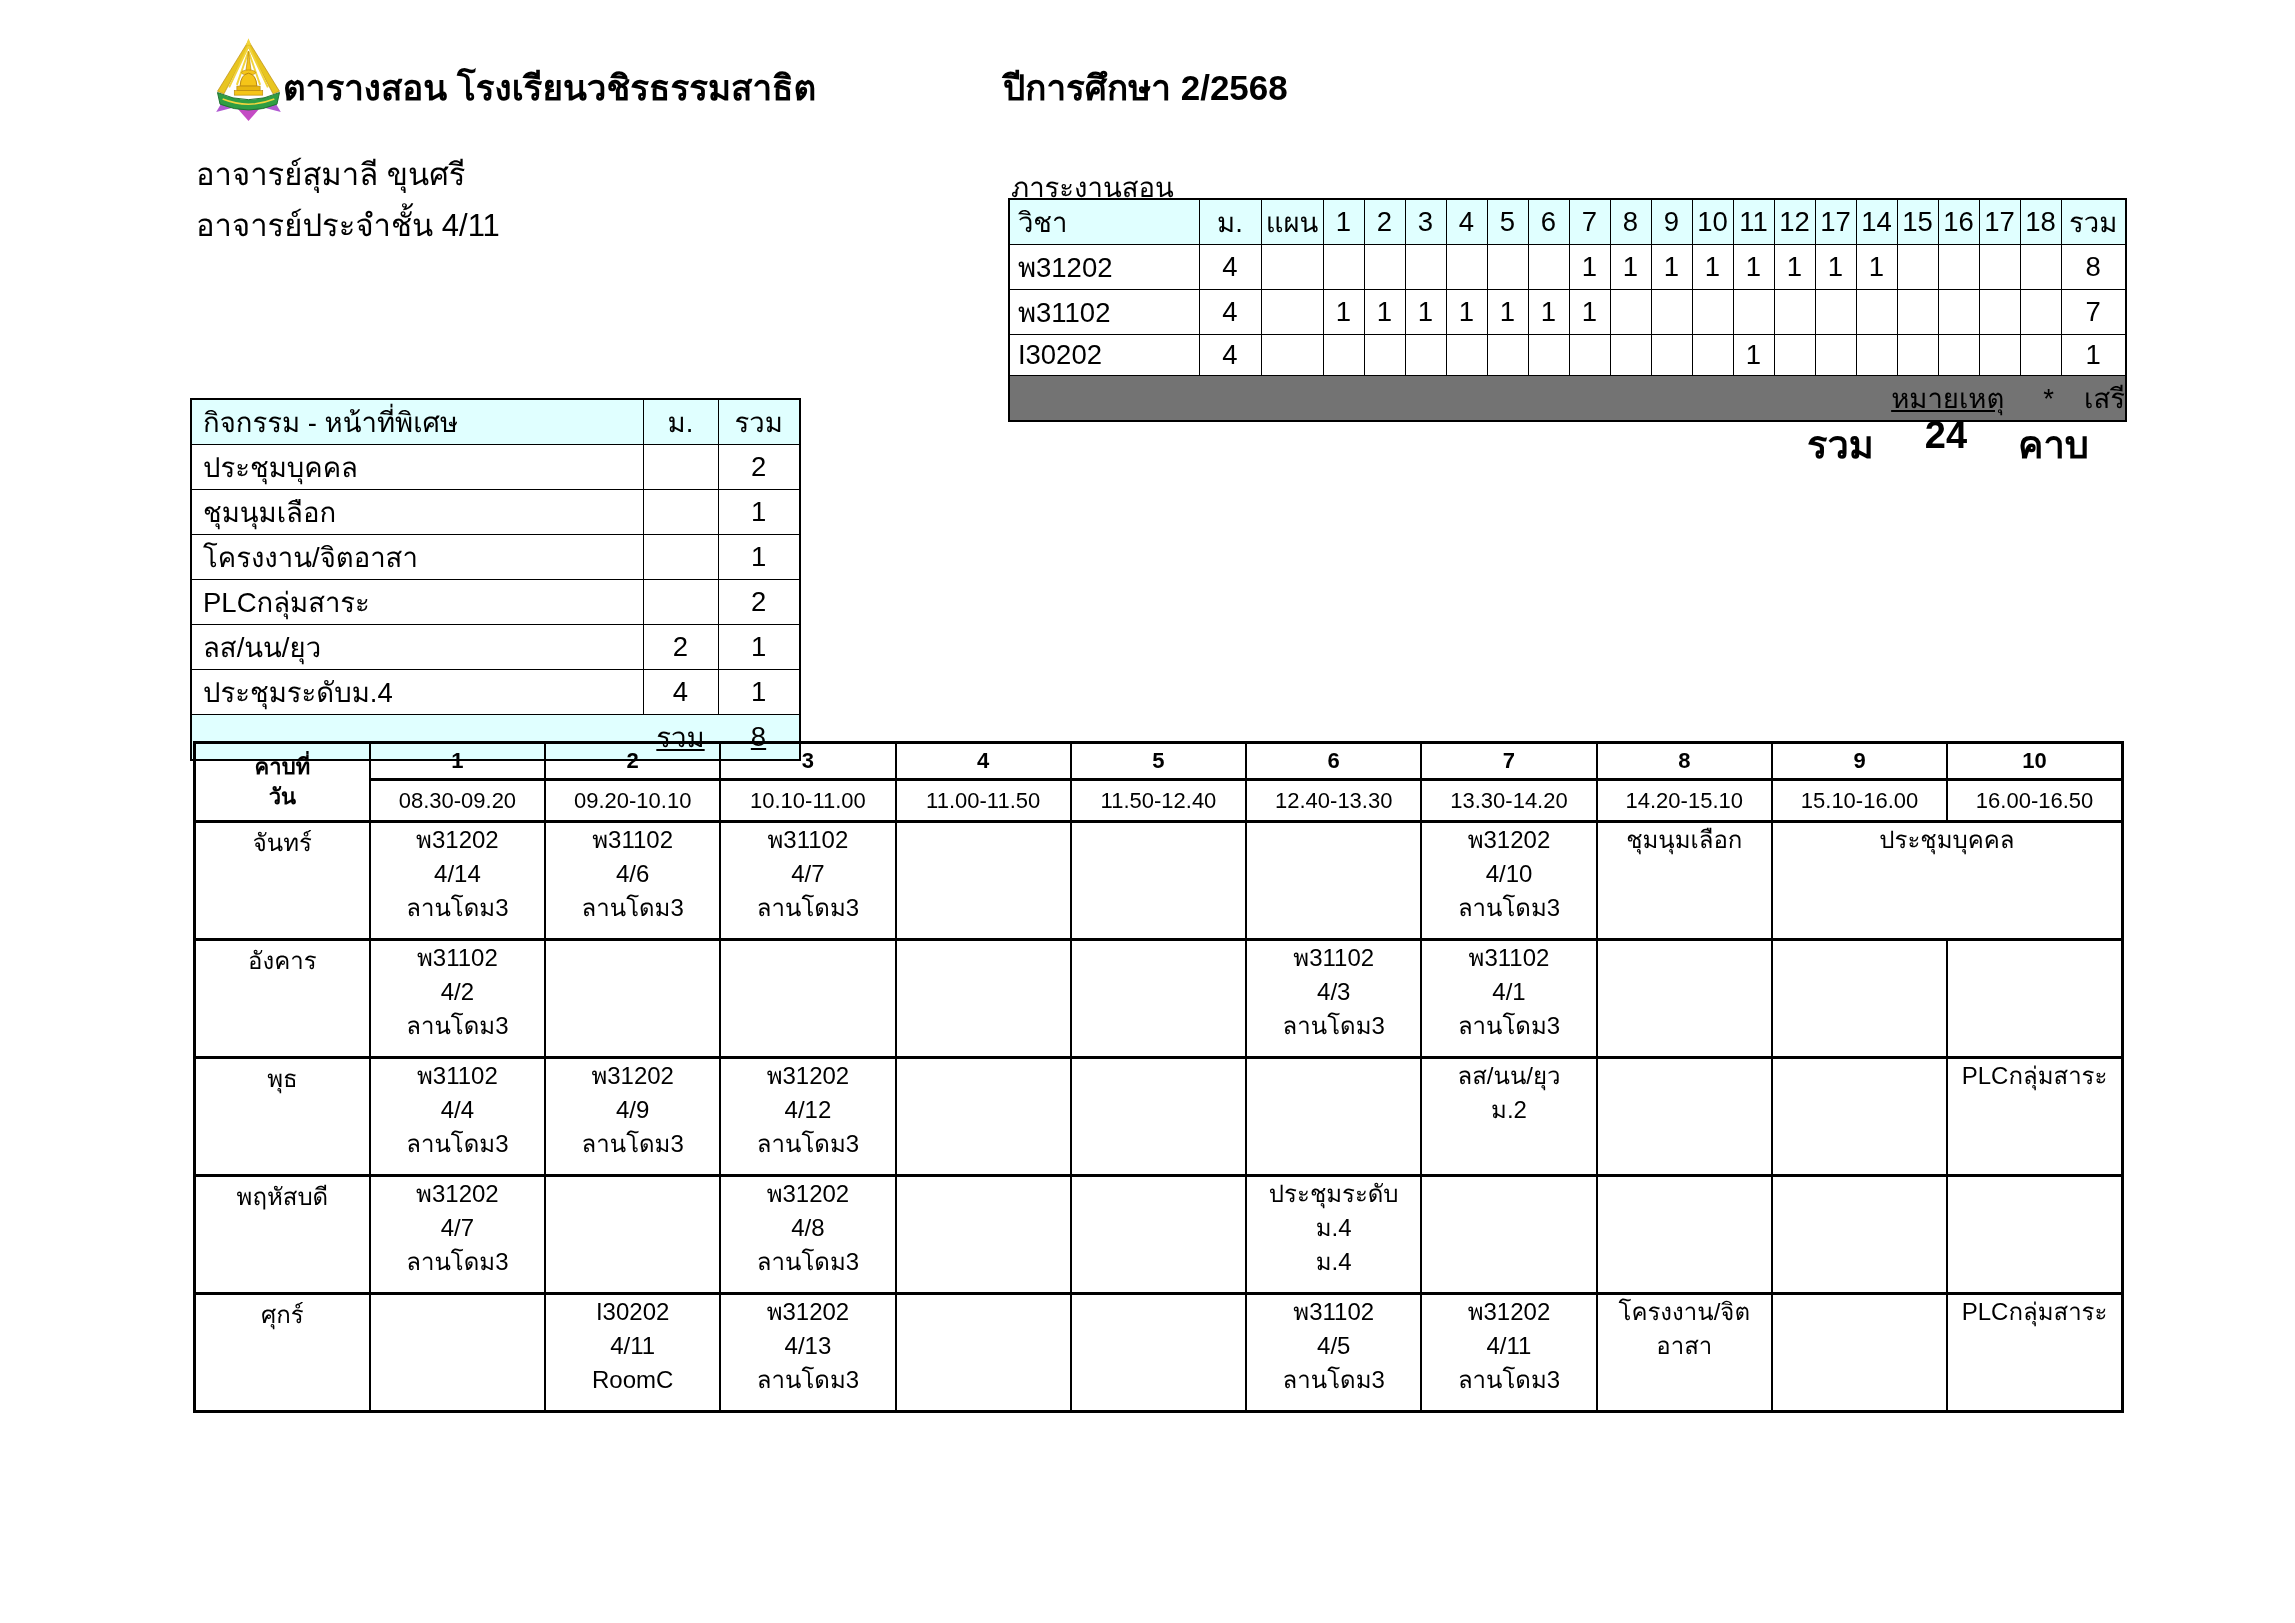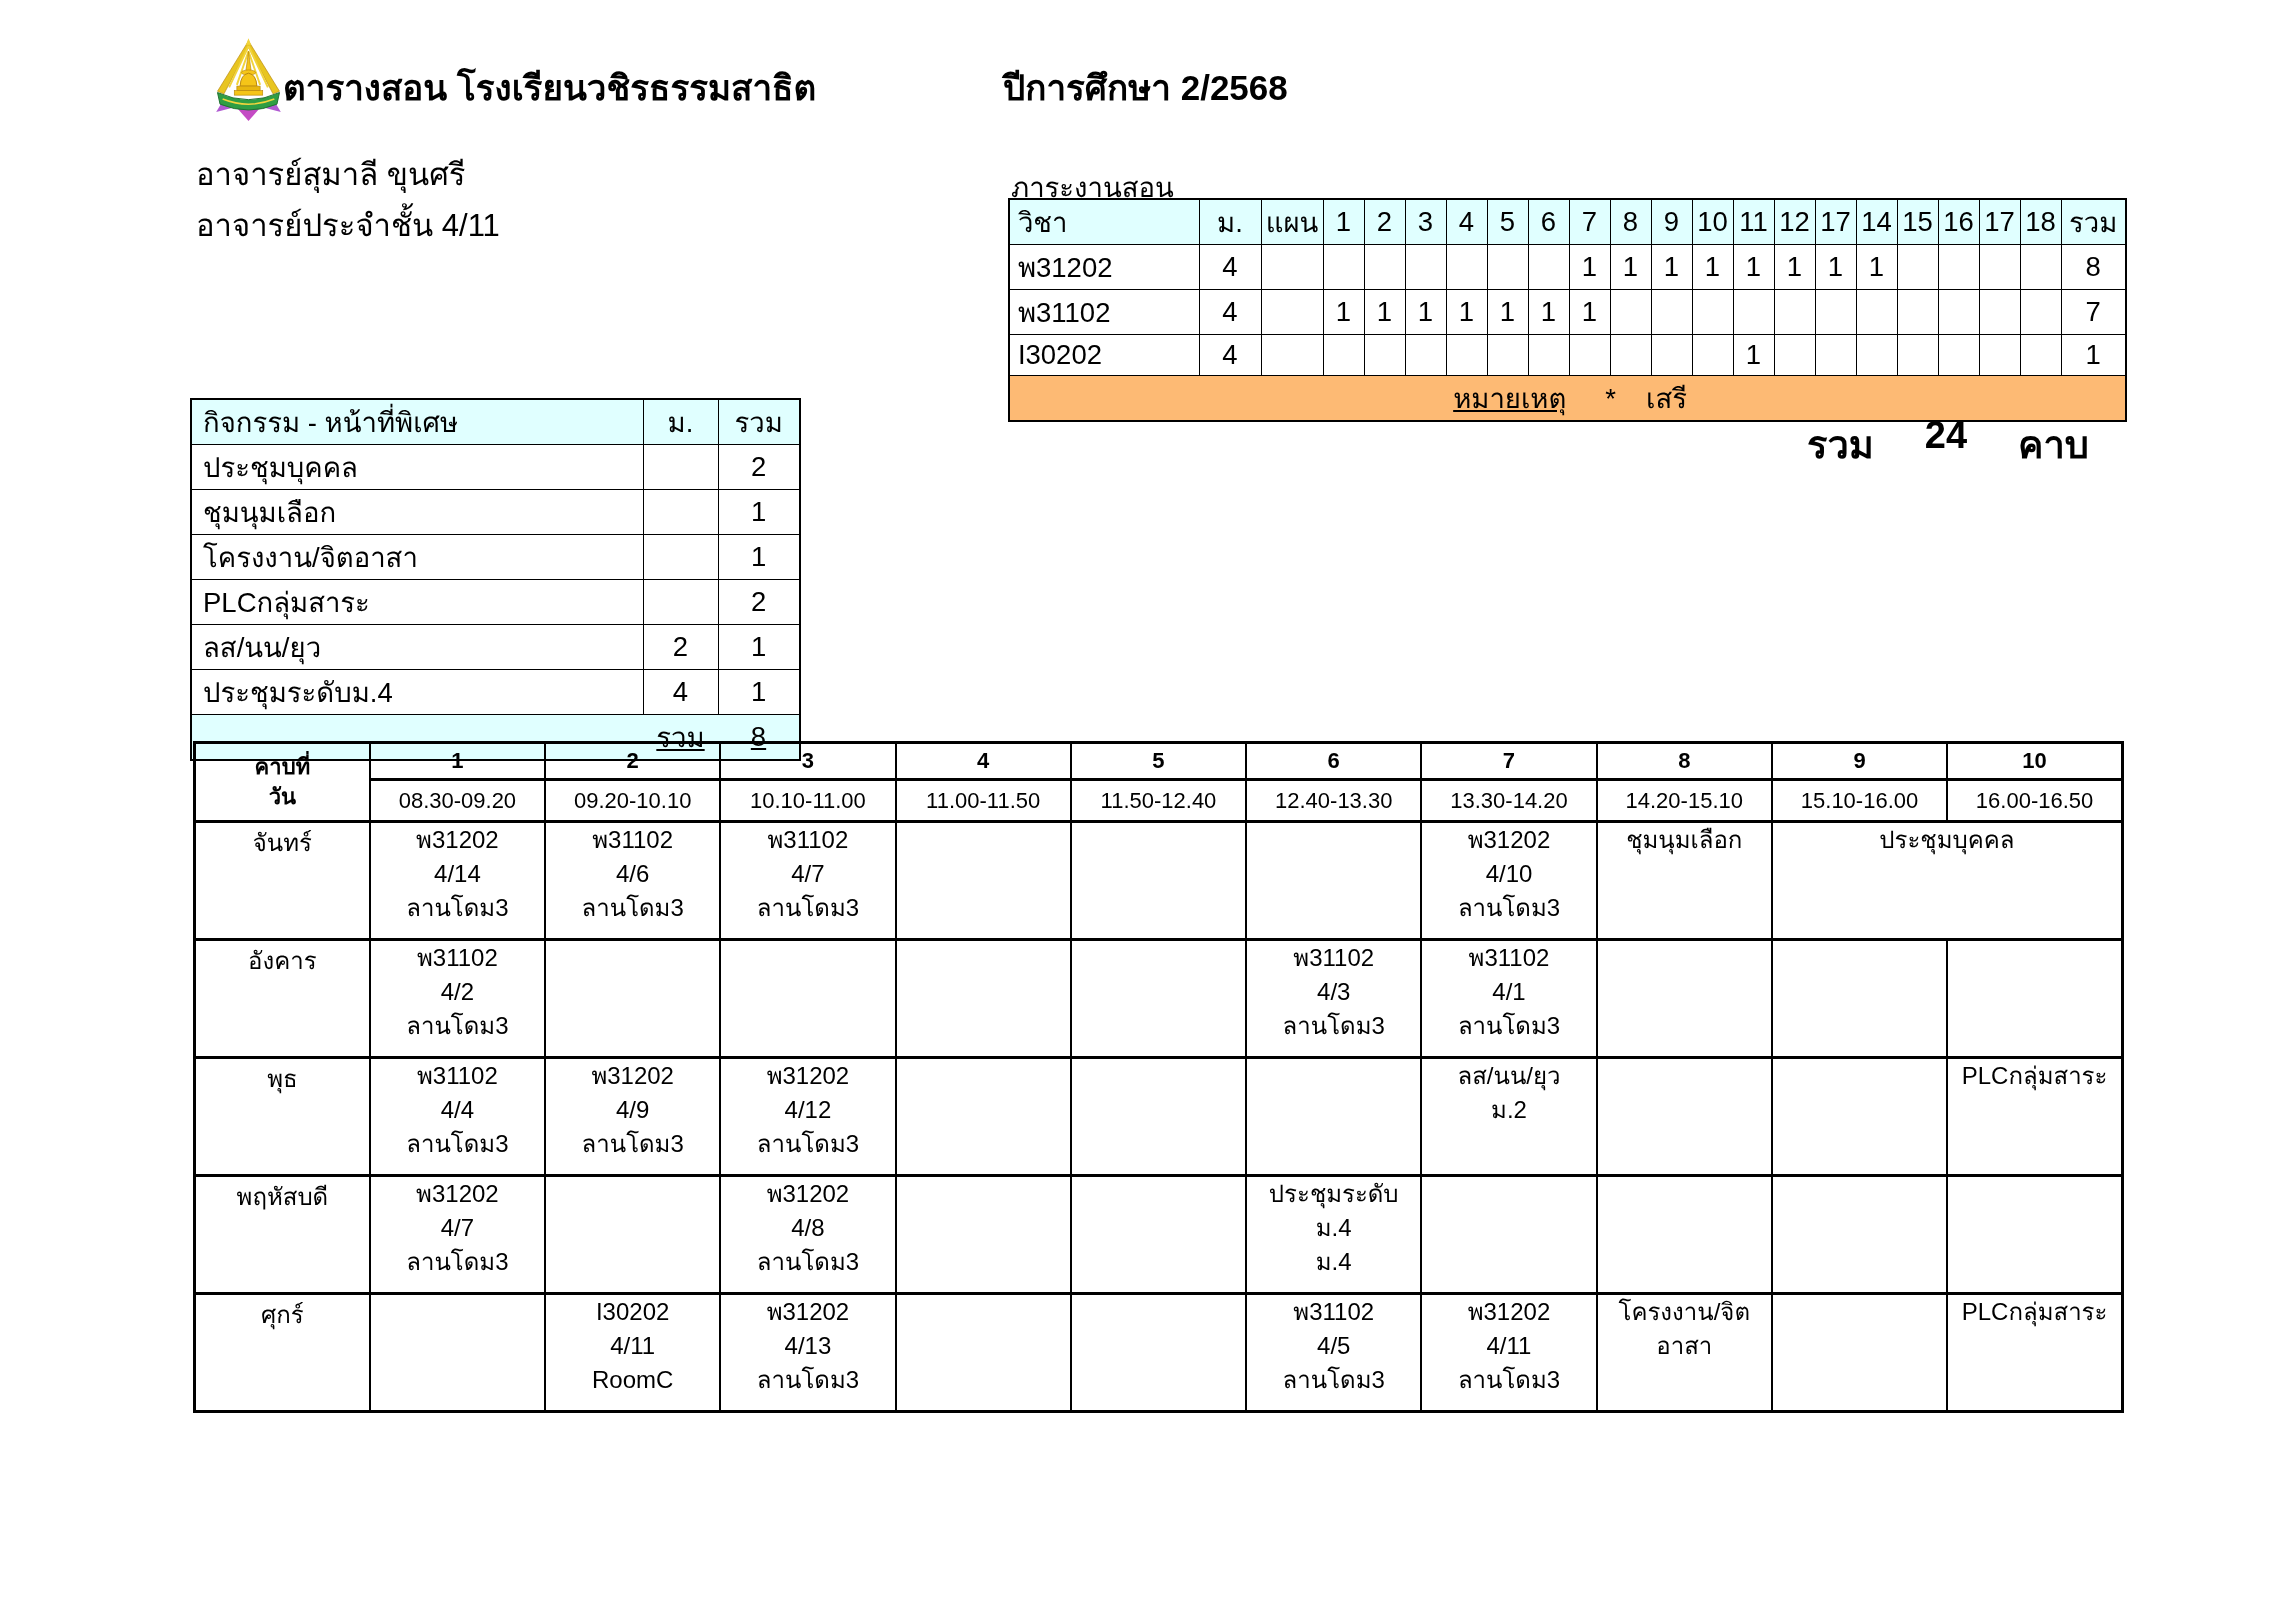--- a/index.html
+++ b/index.html
@@ -19,21 +19,21 @@
   .teacher-name     { left:196px; top:149px; font-size:31px; }
   .teacher-homeroom { left:196px; top:200px; font-size:31px; }
 
   
   .workload-title { left:1011px; top:165px; font-size:27.5px; }
   table { border-collapse:collapse; table-layout:fixed;border-radius:6px; }
   .workload { left:1008px; top:198px; width:1113px; border:2px solid #000; }
   .workload td { border:1.3px solid #000; font-size:27.5px; height:41px; text-align:center; overflow:hidden; }
   .workload tr.hd td { background:#e0ffff; }
   .workload td.subj { text-align:left; padding-left:7.9px; }
-  .workload tr.note-row td { background:#fdba74; text-align:center; height:43px; padding-left:5.2px; }
+  .workload tr.note-row td { background:#737373; text-align:right; height:43px; padding-left:5.2px; }
   .note-star { display:inline-block; margin:0 30px 0 39px; }
   .u { text-decoration:underline; }
 
   
   .summary { left:1807px; top:414px; font-size:38px; font-weight:bold; display:flex; }
   .summary .s-val { margin:0 51px; }
 
   
   .activities { left:190px; top:398px; width:609px; border:2px solid #000; }
   .activities td { border:1.3px solid #000; font-size:27.5px; height:38px; }

